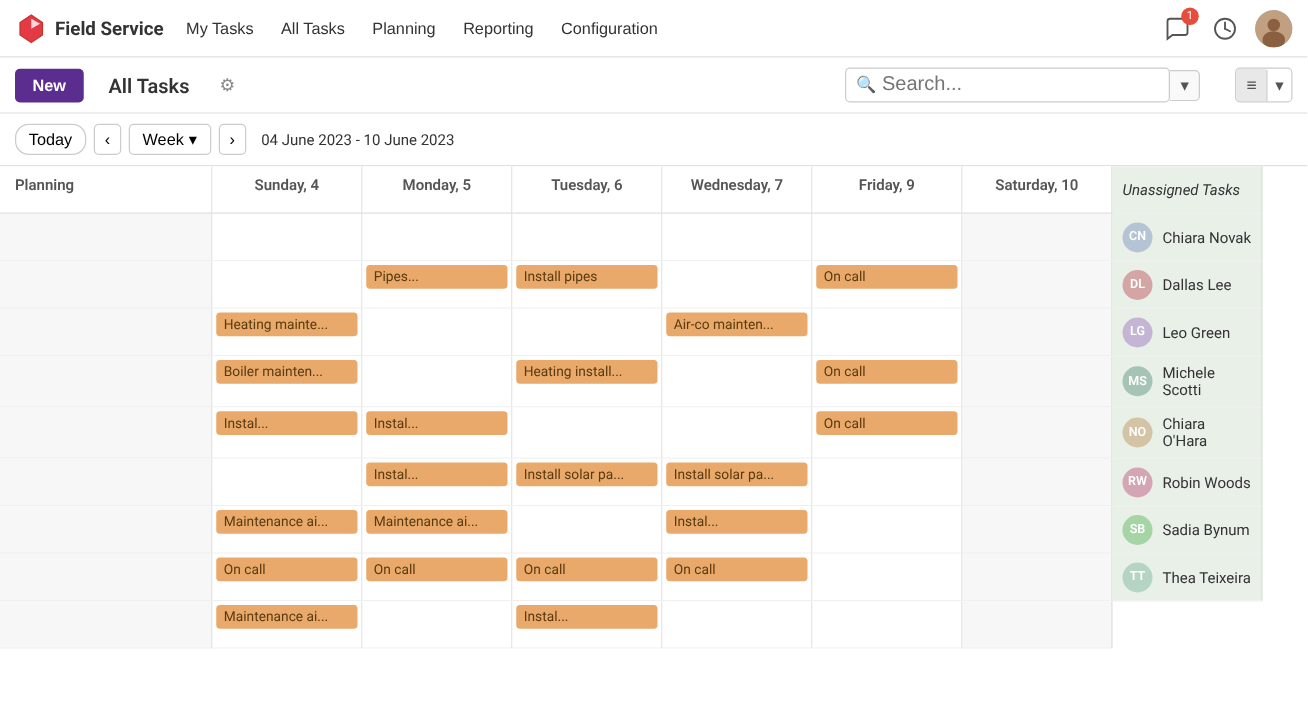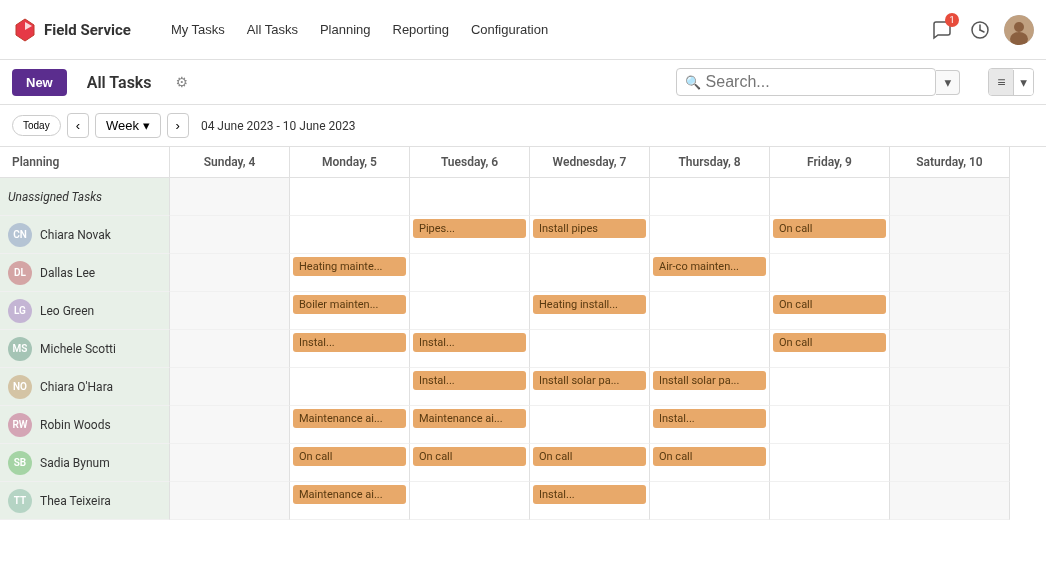--- a/index.html
+++ b/index.html
@@ -1,21 +1,21 @@
 <!DOCTYPE html>
 <html><head>
   <meta charset="utf-8">
   <style>
     * { box-sizing: border-box; margin: 0; padding: 0; }
     body { font-family: -apple-system, BlinkMacSystemFont, 'Segoe UI', Roboto, sans-serif; font-size: 13px; background: #fff; color: #333; }
 
     
     .topnav {
-      display: flex; align-items: center; height: 60px; padding: 0 12px;
-      background: #fff; border-bottom: 1px solid #e0e0e0; gap: 22px;
+      display: flex; align-items: center; height: 46px; padding: 0 12px;
+      background: #fff; border-bottom: 1px solid #e0e0e0; gap: 0;
     }
     .topnav-logo { display: flex; align-items: center; gap: 6px; margin-right: 8px; }
     .topnav-logo-icon { width: 26px; height: 26px; }
     .topnav-logo-text { font-weight: 700; font-size: 15px; color: #333; }
     .topnav-links { display: flex; gap: 2px; flex: 1; }
     .topnav-link {
       padding: 4px 10px; border-radius: 4px; cursor: pointer; font-size: 13px; color: #333;
       text-decoration: none; background: none; border: none;
     }
     .topnav-icons { display: flex; align-items: center; gap: 10px; margin-left: auto; }
@@ -45,21 +45,21 @@
     .view-switcher { display: flex; align-items: center; border: 1px solid #ccc; border-radius: 4px; overflow: hidden; margin-left: 8px; }
     .view-btn { padding: 5px 8px; background: #fff; border: none; cursor: pointer; font-size: 14px; color: #555; }
     .view-btn.active { background: #e8e8e8; }
     .view-btn-dropdown { padding: 5px 6px; background: #fff; border: none; border-left: 1px solid #ccc; cursor: pointer; color: #555; }
 
     
     .datenav {
       display: flex; align-items: center; padding: 8px 12px; gap: 6px;
       border-bottom: 1px solid #e0e0e0; background: #fff;
     }
-    .btn-today { border: 1px solid #ccc; background: #fff; border-radius: 11px; padding: 4px 10px; cursor: pointer; font-size: 10px; }
+    .btn-today { border: 1px solid #ccc; background: #fff; border-radius: 11px; padding: 4px 10px; cursor: pointer; font-size: 13px; }
     .btn-arrow { border: 1px solid #ccc; background: #fff; border-radius: 4px; padding: 4px 8px; cursor: pointer; font-size: 13px; }
     .btn-week { border: 1px solid #ccc; background: #fff; border-radius: 4px; padding: 4px 10px; cursor: pointer; font-size: 13px; display: flex; align-items: center; gap: 4px; }
     .date-range { font-size: 12px; color: #333; margin-left: 6px; }
 
     
     .calendar-wrap { overflow: auto; }
     .calendar-grid {
       display: grid;
       grid-template-columns: 170px 120px 120px 120px 120px 120px 120px 120px;
       min-width: 1040px;
@@ -175,21 +175,20 @@
   <span class="date-range">04 June 2023 - 10 June 2023</span>
 </div>
 
 <div class="calendar-wrap">
   <div class="calendar-grid" id="calendar-grid">
   <div class="col-header">Planning</div>
       <div class="col-header">Sunday, 4</div>
       <div class="col-header">Monday, 5</div>
       <div class="col-header">Tuesday, 6</div>
       <div class="col-header">Wednesday, 7</div>
-      <div class="col-header">Thursday, 8</div>
       <div class="col-header">Friday, 9</div>
       <div class="col-header">Saturday, 10</div>
       <div class="row-label unassigned">
         <span class="person-name">Unassigned Tasks</span>
       </div>
       <div class="cell sunday"></div>
       <div class="cell "></div>
       <div class="cell "></div>
       <div class="cell "></div>
       <div class="cell "></div>

